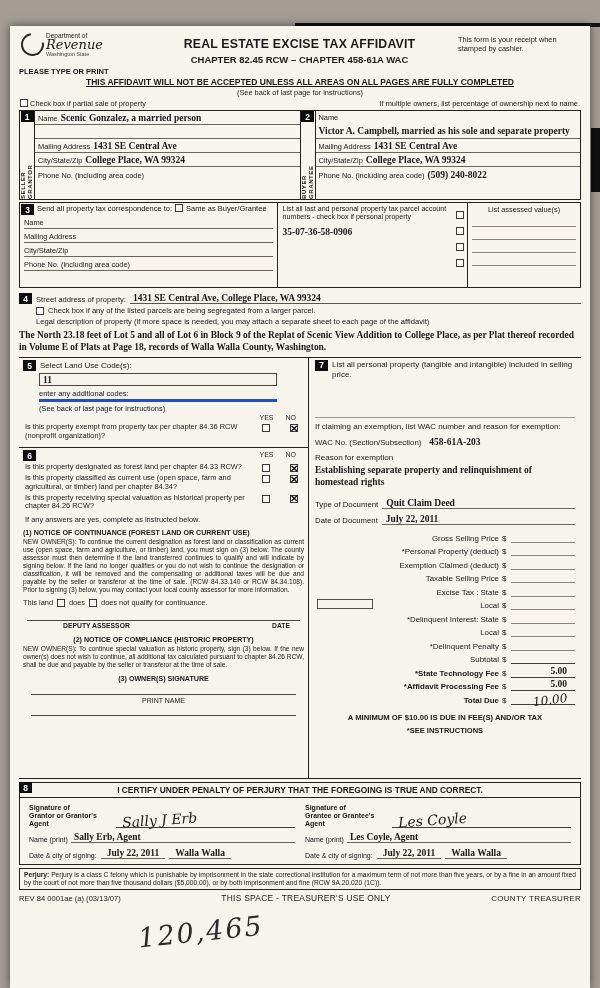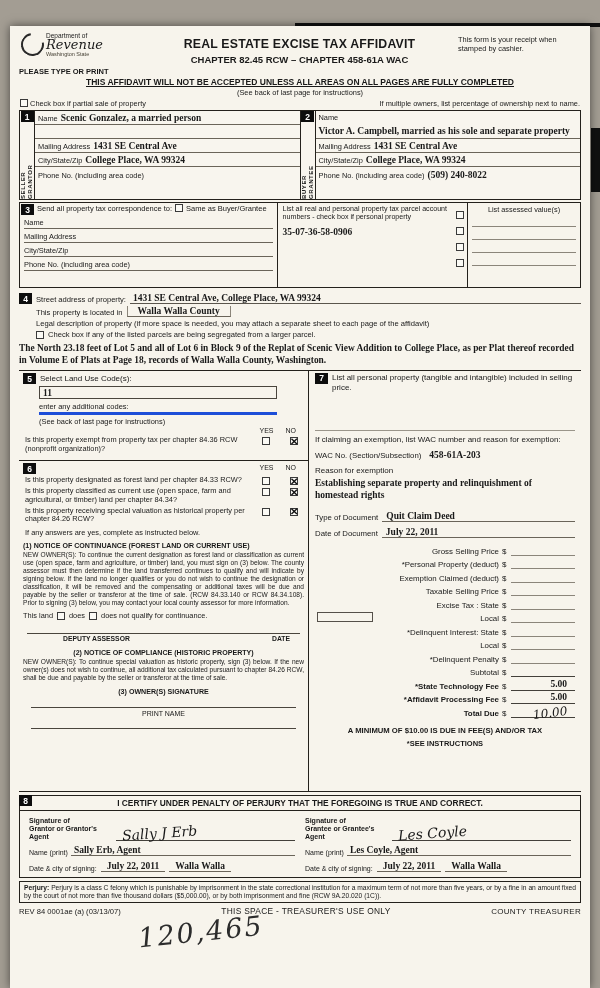--- a/index.html
+++ b/index.html
@@ -218,21 +218,21 @@
           <span>Mailing Address</span>
         </div>
       <div class="s3row">
           <span>City/State/Zip</span>
         </div>
       <div class="s3row">
           <span>Phone No. (including area code)</span>
         </div>
     </div>
     <div class="s3b">
-      <div>List all real and personal property tax parcel account numbers - check box if personal property</div>
+      <div>List all last and personal property tax parcel account numbers - check box if personal property</div>
       <div class="val" style="margin-top:6px;">35-07-36-58-0906</div>
       <div class="cbstack">
         <span class="cb"></span>
         <span class="cb"></span>
         <span class="cb"></span>
         <span class="cb"></span>
       </div>
     </div>
     <div class="s3c">
       <div class="c">List assessed value(s)</div>
@@ -243,29 +243,25 @@
     </div>
   </div>
 
   <div class="sec4">
     <div class="s4row">
       <span class="badge">4</span>
       <span>Street address of property:</span>
       <span class="ul val" style="flex:1;padding-left:3px;">1431 SE Central Ave, College Place, WA 99324</span>
     </div>
     <div class="s4row" style="margin-left:17px;">
-      <span>This property is located in</span>
-      <span class="val countybox">Walla Walla County</span>
+      <span class="cb"></span>
+      <span>Check box if any of the listed parcels are being segregated from a larger parcel.</span>
     </div>
     <div class="s4row" style="margin-left:17px;">
       <span>Legal description of property (if more space is needed, you may attach a separate sheet to each page of the affidavit)</span>
-    </div>
-    <div class="s4row" style="margin-left:17px;">
-      <span class="cb"></span>
-      <span>Check box if any of the listed parcels are being segregated from a larger parcel.</span>
     </div>
     <div class="legal">The North 23.18 feet of Lot 5 and all of Lot 6 in Block 9 of the Replat of Scenic View Addition to College Place, as per Plat thereof recorded in Volume E of Plats at Page 18, records of Walla Walla County, Washington.</div>
   </div>
 
   <div class="mid">
     <div class="colL">
 
       <div class="s5">
         <div class="s5head">
           <span class="badge">5</span>

